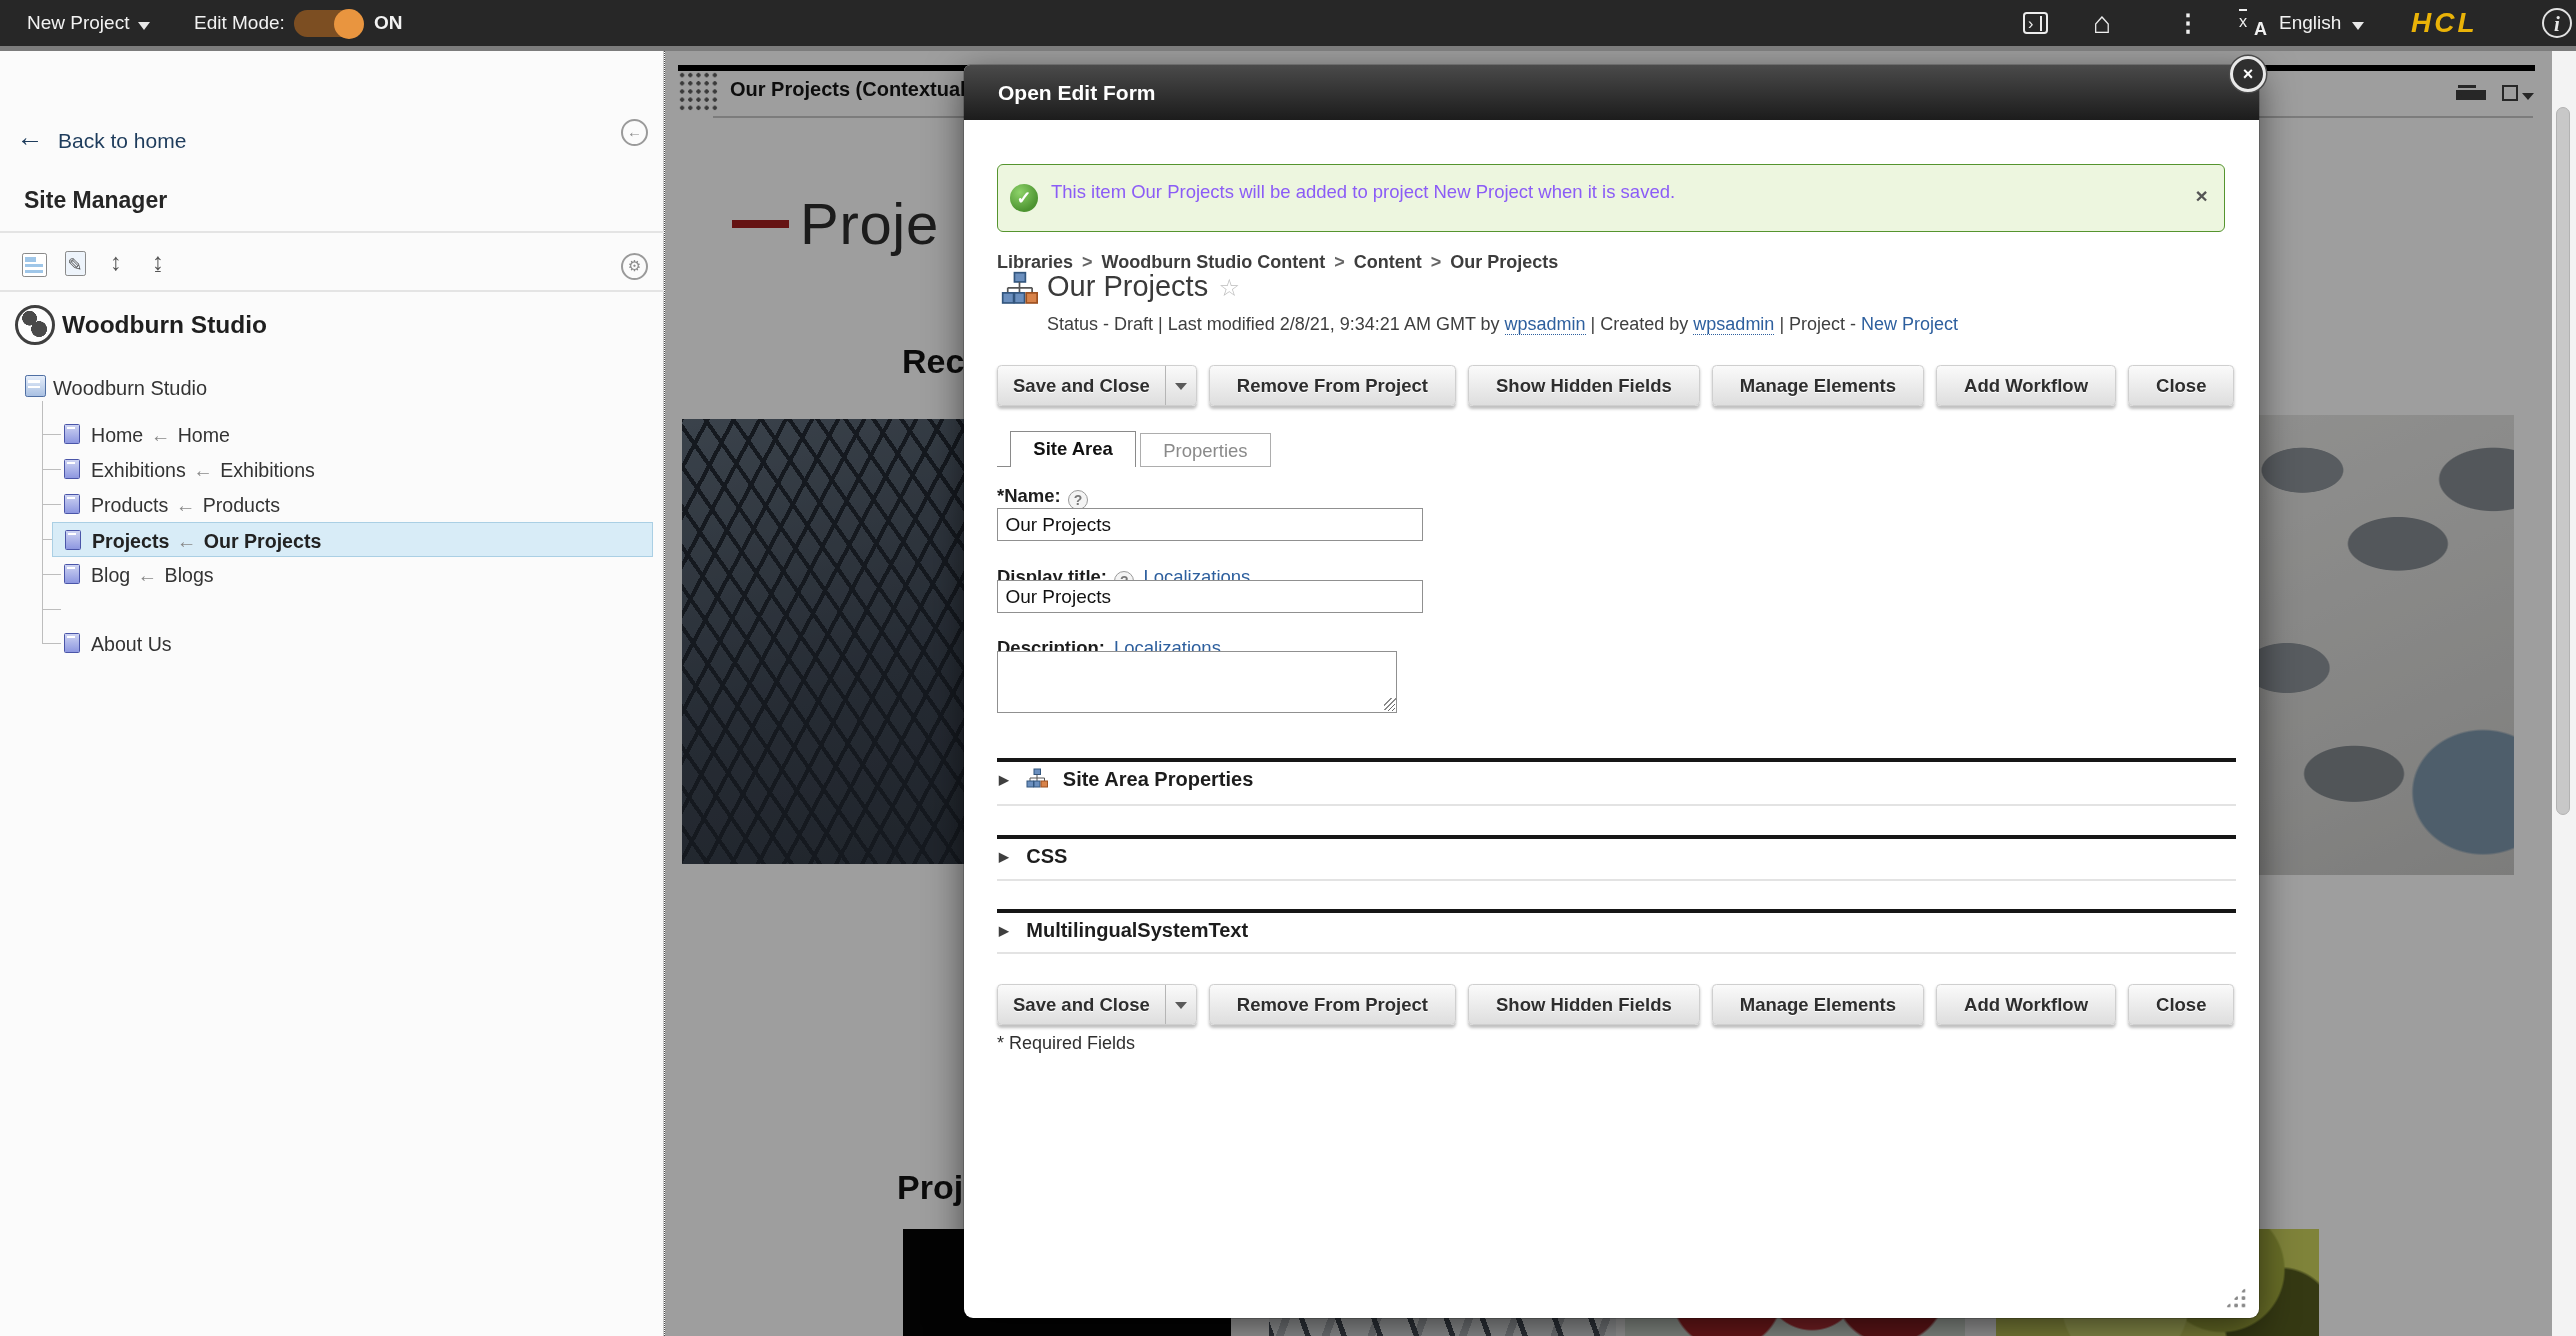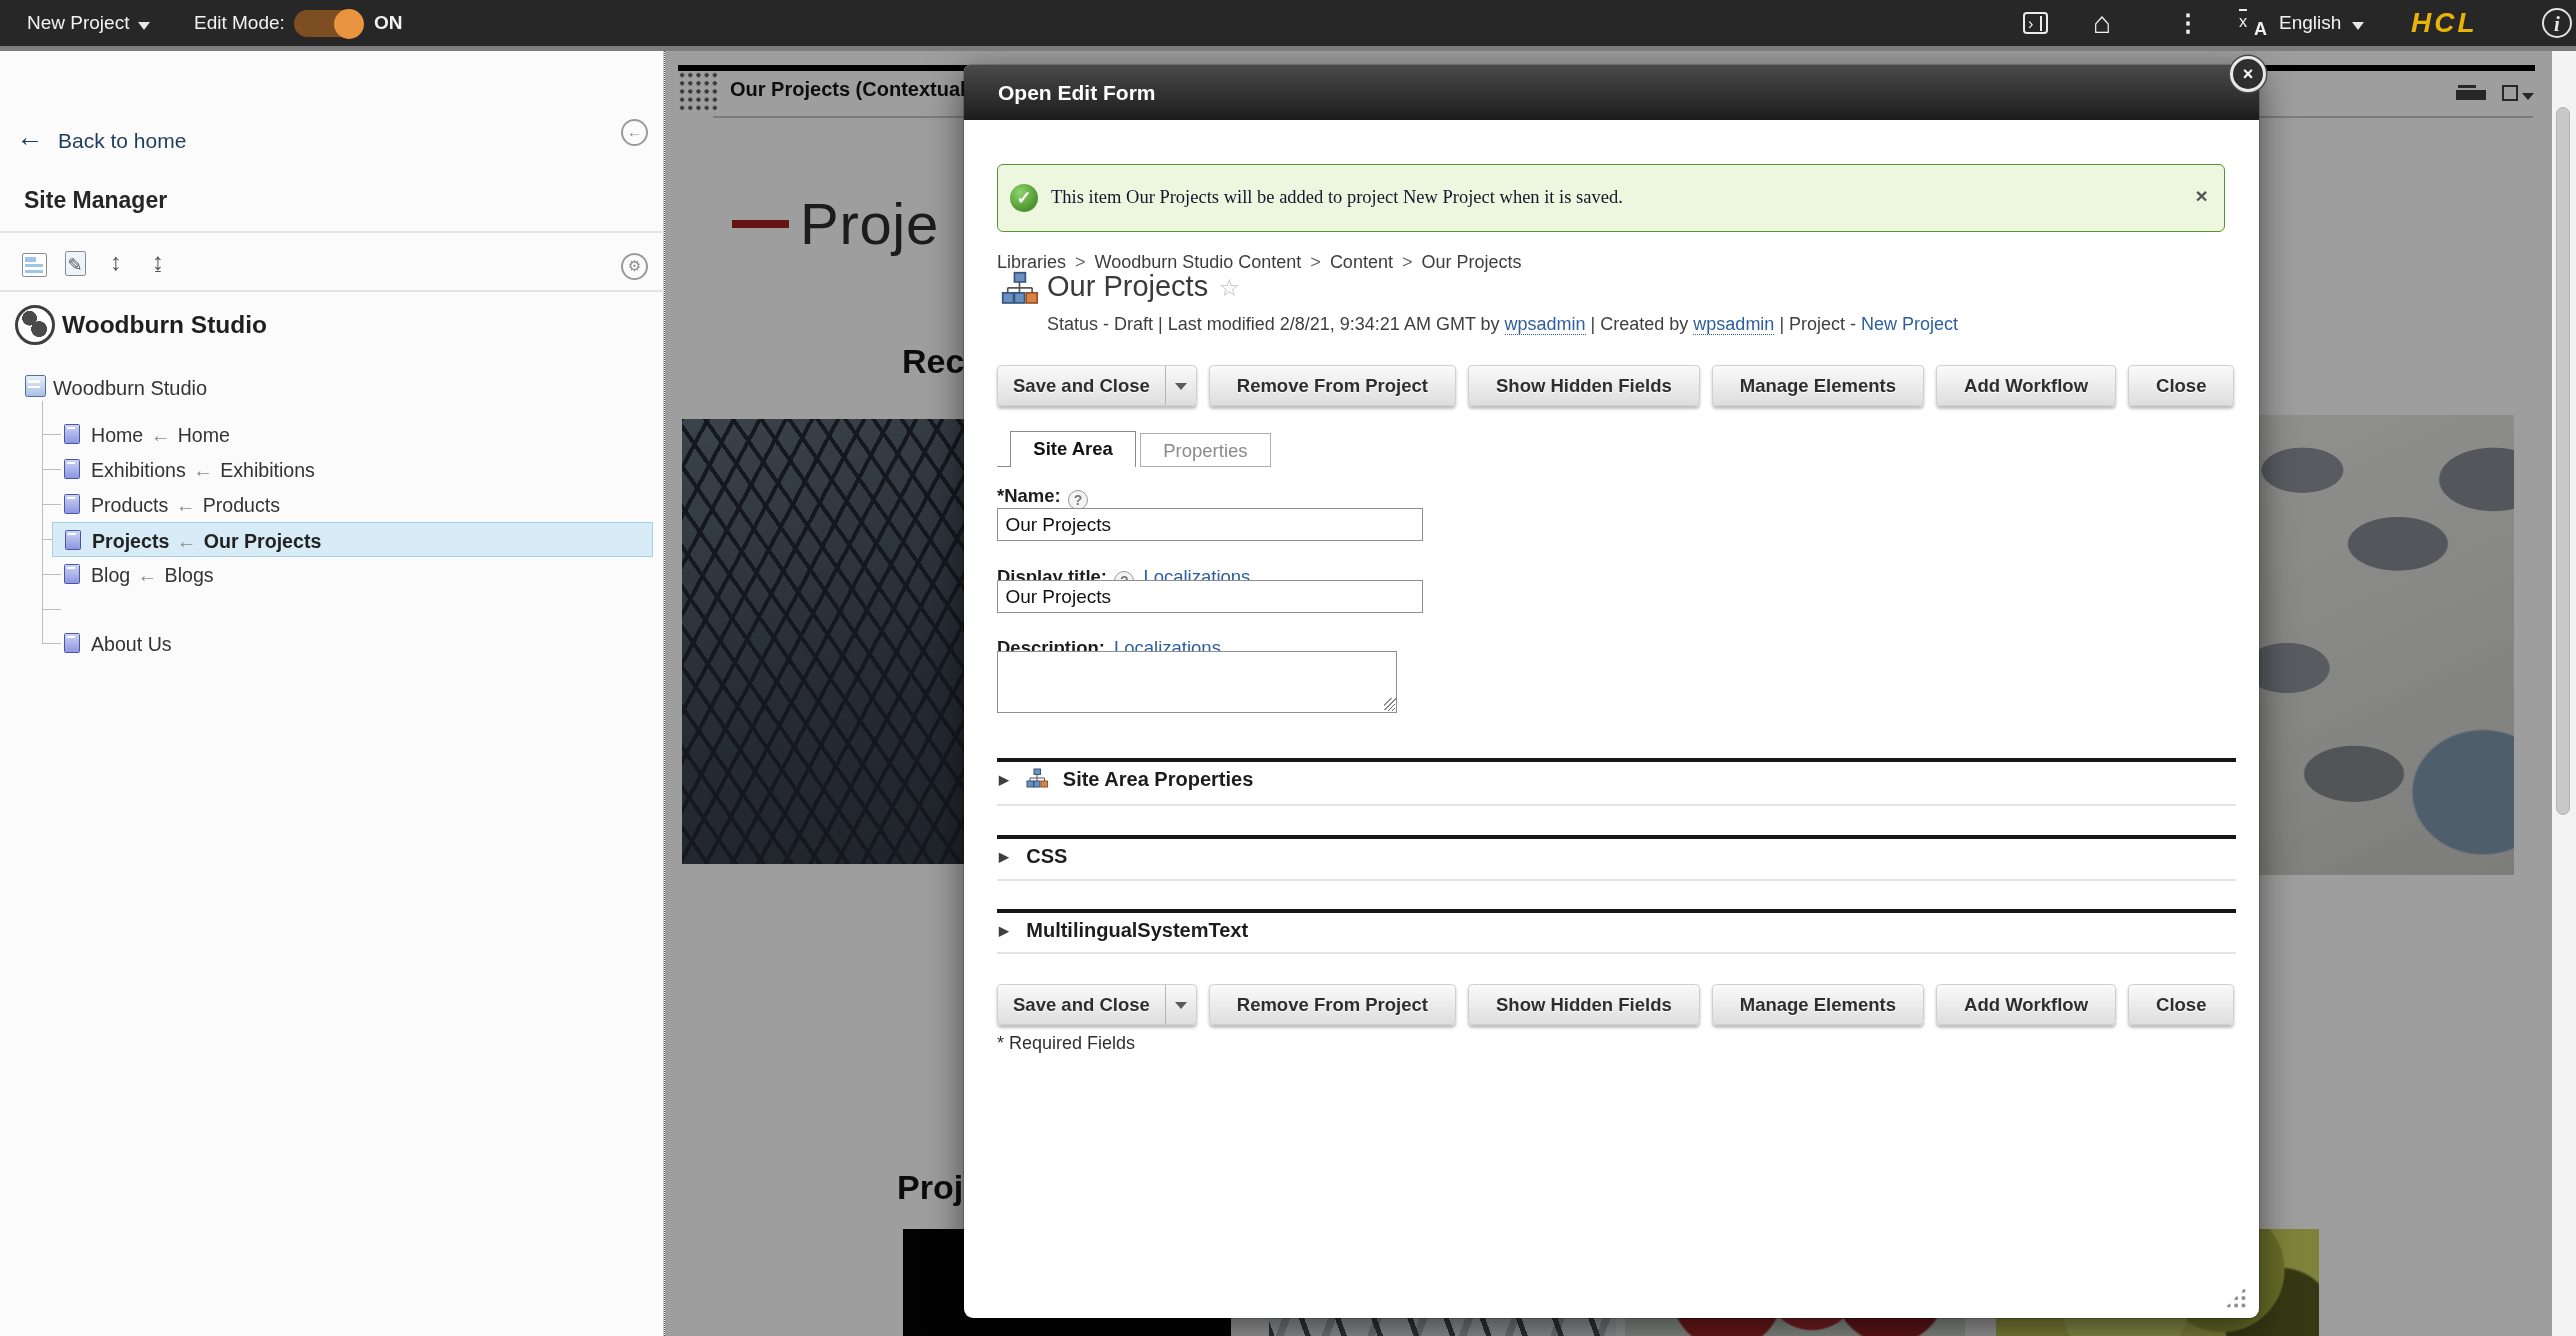--- a/index.html
+++ b/index.html
@@ -82,23 +82,23 @@
   
   .sbtrack{left:2552px;top:51px;width:24px;height:1285px;background:#f3f3f3;z-index:15;}
   .sbthumb{left:4.4px;top:56px;width:14px;height:708px;background:#c8c8c8;border:0.7px solid #b2b2b2;border-radius:7.4px;box-sizing:border-box;}
   
   .modal{left:964px;top:65px;width:1295px;height:1253px;background:#fff;z-index:100;border-radius:6px 6px 9px 9px;box-shadow:0 10.4px 37px rgba(0,0,0,.55),0 0 0 0.7px rgba(0,0,0,.25);}
   .mhead{left:0;top:0;width:100%;height:55px;background:linear-gradient(#4a4a4a,#1c1c1c);border-radius:6px 6px 0 0;}
   .mtitle{left:34px;top:0;font-size:21px;font-weight:bold;color:#fff;line-height:55px;}
   .mclose{left:1266px;top:-9px;width:36px;height:36px;border-radius:50%;background:#2f2f2f;border:3px solid #e9e9e9;box-shadow:0 0 0 1.5px #4a4a4a;box-sizing:border-box;color:#fff;font-size:18px;font-weight:bold;text-align:center;line-height:30px;}
   .alert{left:33px;top:99px;width:1228px;height:68px;background:#edf6df;border:1.5px solid #55942e;border-radius:6px;box-sizing:border-box;}
   .alert .chk{position:absolute;left:12px;top:19px;width:28px;height:28px;border-radius:50%;background:radial-gradient(circle at 35% 30%,#8ed36a,#4d9431 70%);color:#fff;font-size:18px;font-weight:bold;text-align:center;line-height:28px;}
-  .alert .atext{position:absolute;left:53px;top:22px;font-size:18.5px;color:#0f172a;font-family:Liberation Serif, serif;}
+  .alert .atext{position:absolute;left:53px;top:16px;font-size:18.5px;color:#8b5cf6;}
   .alert .ax{position:absolute;right:16.3px;top:19px;font-size:21px;color:#555;font-weight:bold;}
-  .crumbs{left:33px;top:187px;font-size:18px;color:#3d3d3d;}
+  .crumbs{left:33px;top:187px;font-size:18px;color:#3d3d3d;font-weight:bold;}
   .crumbs .sep{color:#666;padding:0 9px;}
   .ti-row{left:37px;top:206px;}
   .ititle{left:83px;top:205px;font-size:29px;color:#3a3a3a;}
   .star{font-size:24px;color:#bdbdbd;margin-left:10.4px;}
   .status{left:83px;top:249px;font-size:18px;color:#3f3f3f;}
   .status a{color:#2d5f9e;text-decoration:none;}
   .status .dotted{border-bottom:1.5px dotted #2d5f9e;}
   .btnrow{left:33px;height:36px;display:flex;gap:12px;}
   .btn{height:39px;line-height:39px;padding:0 27px;background:linear-gradient(#fafafa,#dedede);border:0.7px solid #cfcfcf;border-radius:4.4px;font-size:18.5px;font-weight:bold;color:#2e2e2e;text-shadow:0 0.7px 0 #fff;box-shadow:0 2.2px 3px rgba(0,0,0,.25);white-space:nowrap;}
   .split{display:flex;align-items:stretch;padding:0;}

